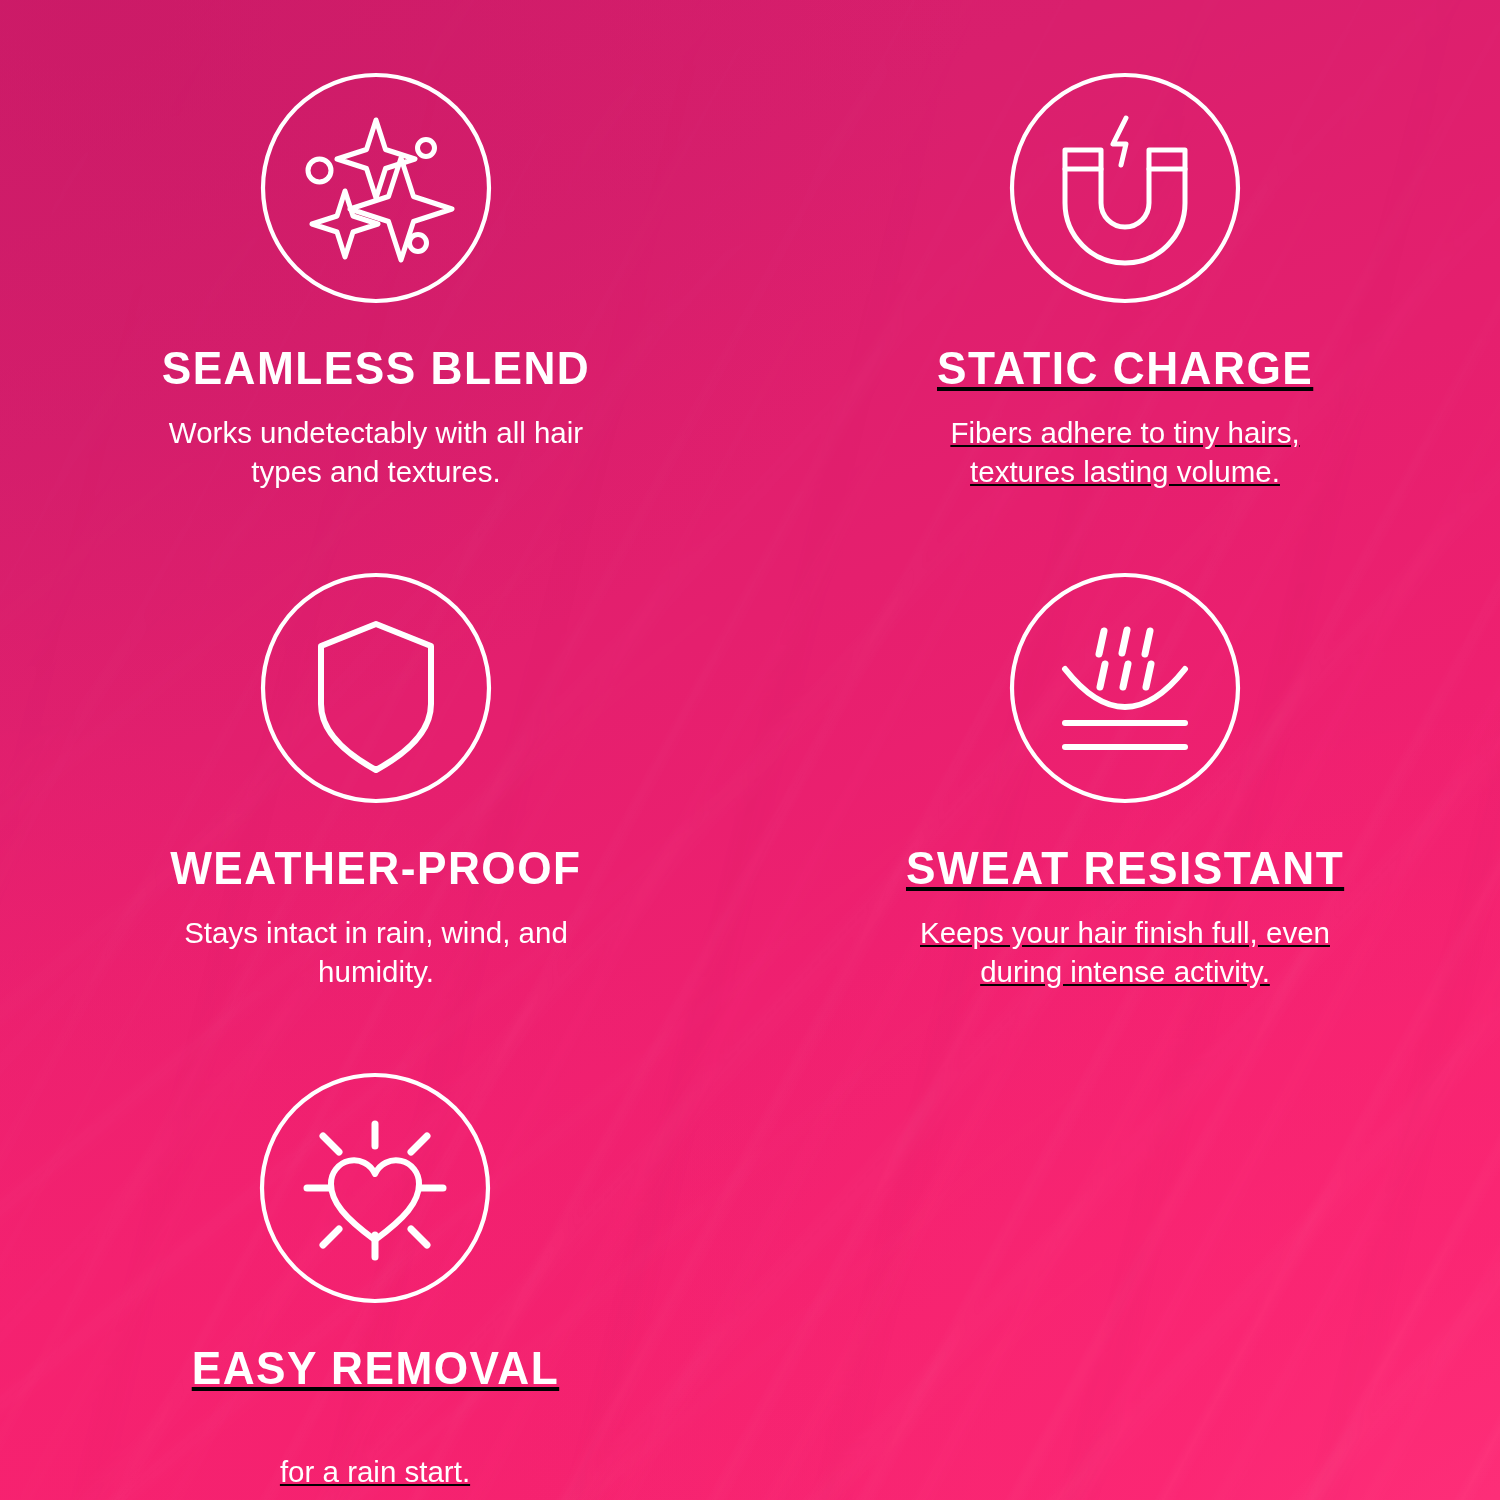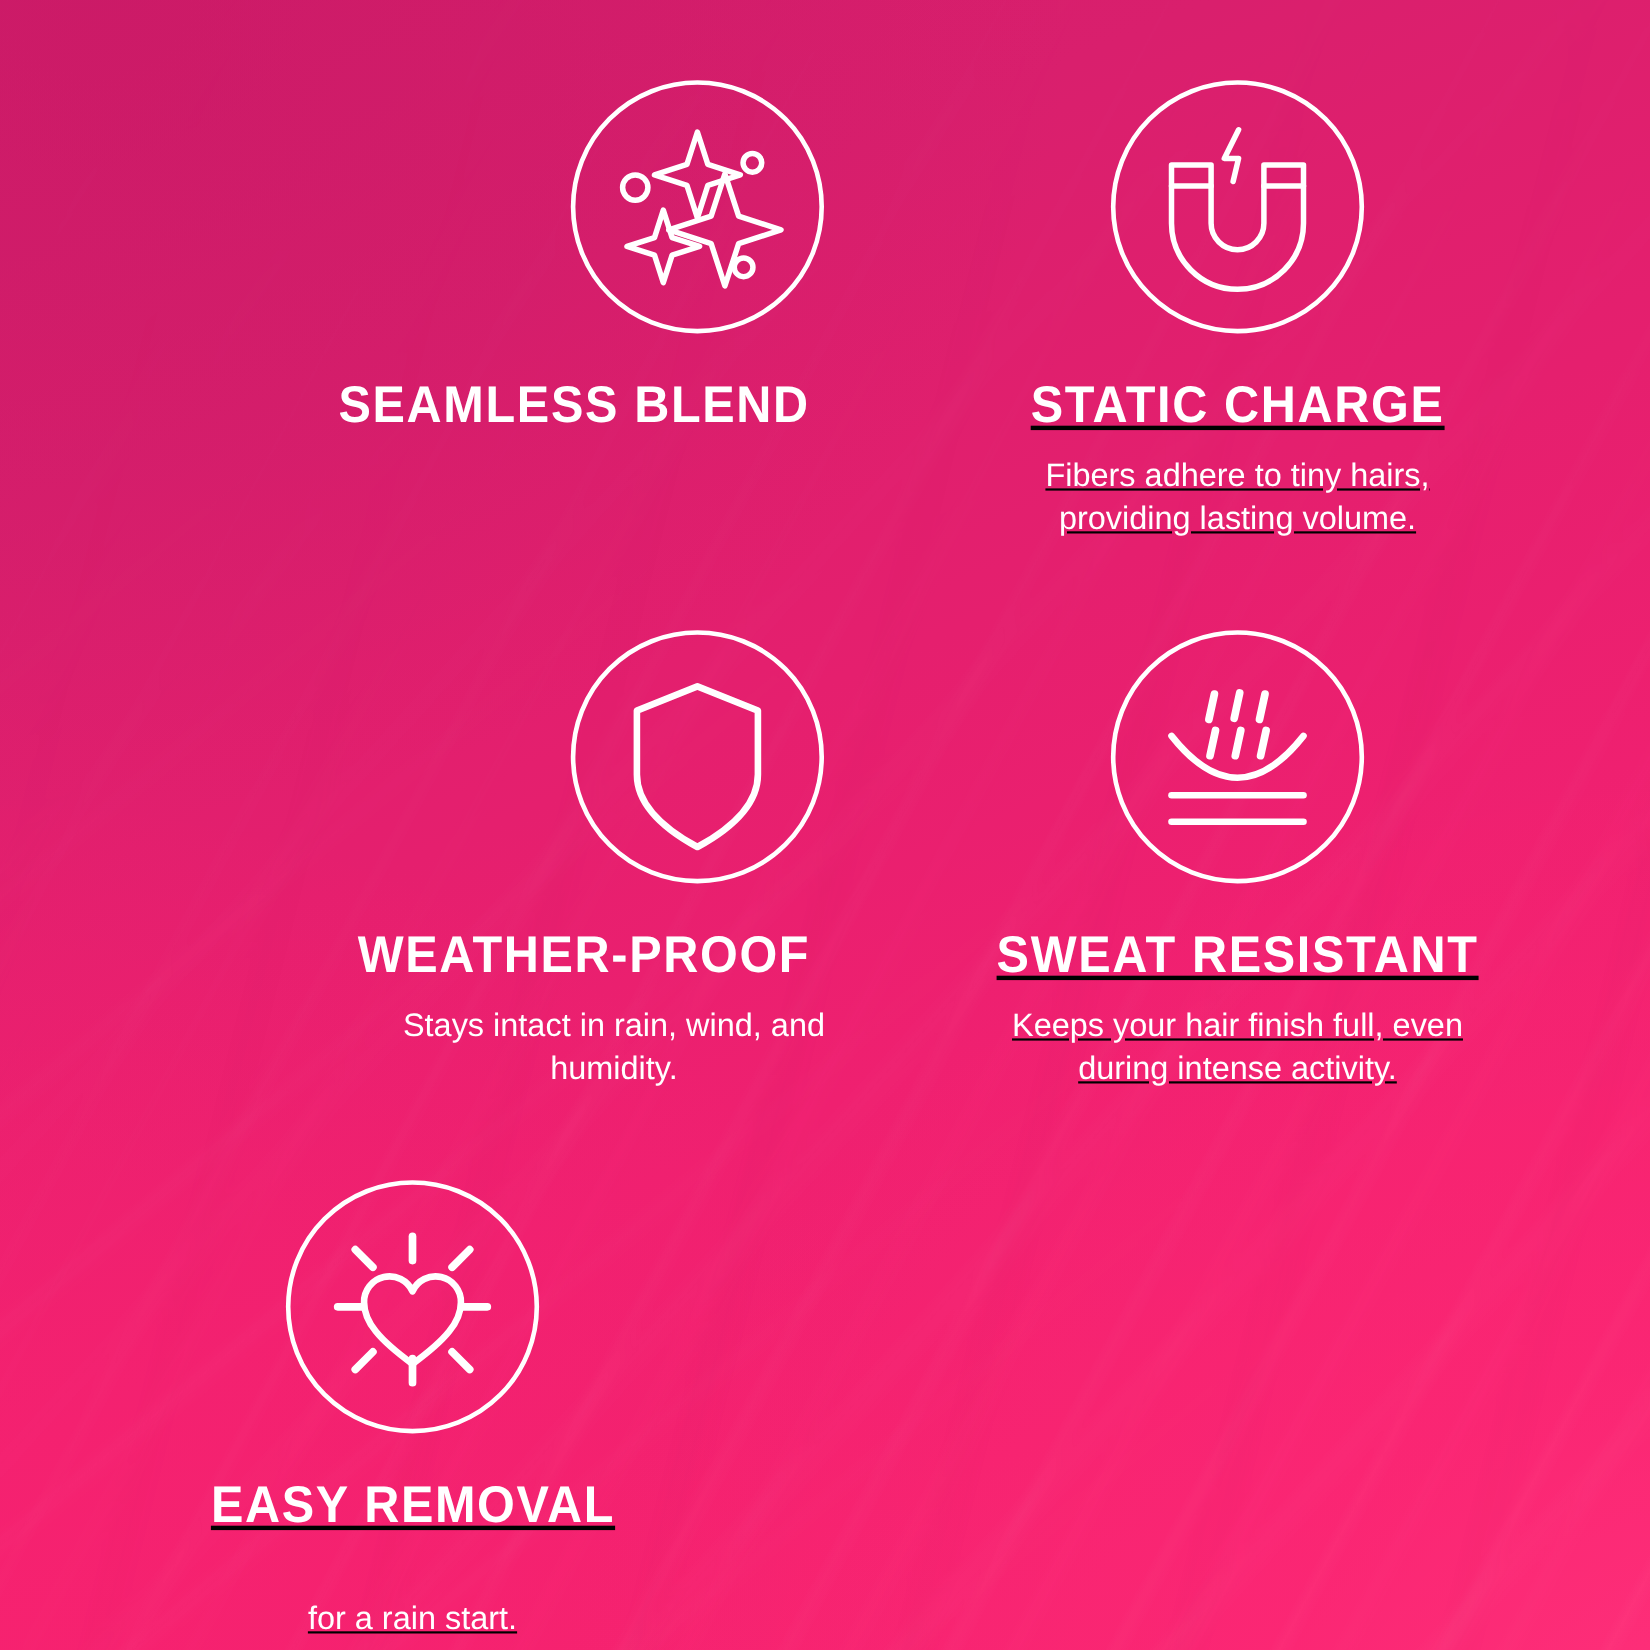--- a/index.html
+++ b/index.html
@@ -103,21 +103,21 @@
     color:#ffffff;
     font-size:29.5px;
     line-height:1.33;
     margin-top:22px;
     text-align:center;
     max-width:470px;
     font-weight:400;
   }
 
   
-  .col-left  { padding-left:2px;align-items:flex-end; }
+  .col-left  { padding-left:2px; }
   .col-right { padding-left:0px;text-decoration:underline; }
 </style>
 </head>
 <body>
 
 <div id="bg-layer"></div>
 <div id="hair-layer"></div>
 <div id="hair-layer-2"></div>
 
 <div id="grid">
@@ -128,38 +128,42 @@
         <circle cx="116" cy="116" r="113"></circle>
         <path d="M116 48 L125.5 77.5 L155 87 L125.5 96.5 L116 126 L106.5 96.5 L77 87 L106.5 77.5 Z" stroke-width="5"></path>
         <path d="M141 86 L153.5 124.5 L192 137 L153.5 149.5 L141 188 L128.5 149.5 L90 137 L128.5 124.5 Z" stroke-width="5"></path>
         <path d="M85 119 L93 144 L118 152 L93 160 L85 185 L77 160 L52 152 L77 144 Z" stroke-width="5"></path>
         <circle cx="59.5" cy="98.5" r="11.5" stroke-width="5"></circle>
         <circle cx="166" cy="76" r="8.5" stroke-width="5"></circle>
         <circle cx="158" cy="171" r="8.5" stroke-width="5"></circle>
       </svg>
     </div>
     <div class="feat-title">SEAMLESS BLEND</div>
+    <div class="feat-desc">
+      <span>Works undetectably with all hair</span><br>
+      <span>types and textures.</span>
+    </div>
   </div>
 
   <div class="cell col-right">
     <div class="icon-circle">
       <svg viewBox="0 0 232 232" fill="none" stroke="#ffffff" stroke-width="4.2" stroke-linecap="round" stroke-linejoin="round">
         <circle cx="116" cy="116" r="113"></circle>
 
         <path d="M56 78 L56 131 a60 60 0 0 0 120 0 L176 78 L140 78 L140 131 a24 24 0 0 1 -48 0 L92 78 Z" stroke-width="5"></path>
         <path d="M56 97 L92 97" stroke-width="5"></path>
         <path d="M140 97 L176 97" stroke-width="5"></path>
 
         <path d="M117 46 L104 72 L117 72 L112 93" stroke-width="5"></path>
       </svg>
     </div>
     <div class="feat-title">STATIC CHARGE</div>
     <div class="feat-desc">
       <span>Fibers adhere to tiny hairs,</span><br>
-      <span>providing lasting volume.</span>
+      <span>textures lasting volume.</span>
     </div>
   </div>
 
   <div class="cell col-left">
     <div class="icon-circle">
       <svg viewBox="0 0 232 232" fill="none" stroke="#ffffff" stroke-width="4.2" stroke-linecap="round" stroke-linejoin="round">
         <circle cx="116" cy="116" r="113"></circle>
         <path d="M116 52 L171 74 L171 132 q0 36 -55 66 q-55 -30 -55 -66 L61 74 Z" stroke-width="6"></path>
       </svg>
     </div>

